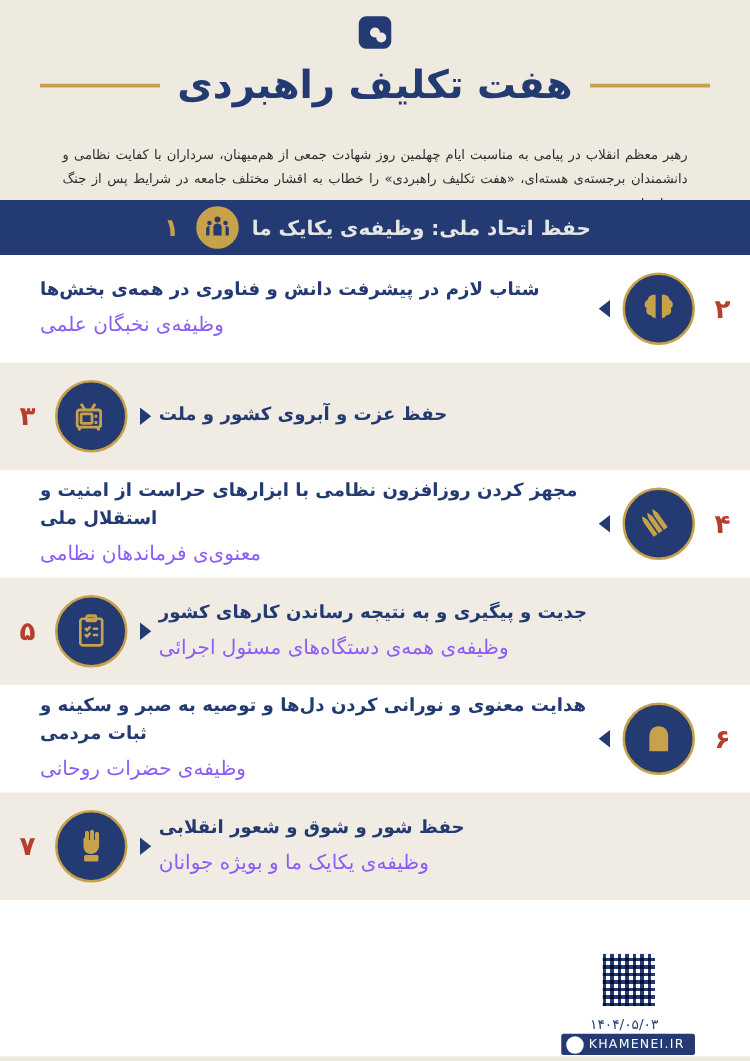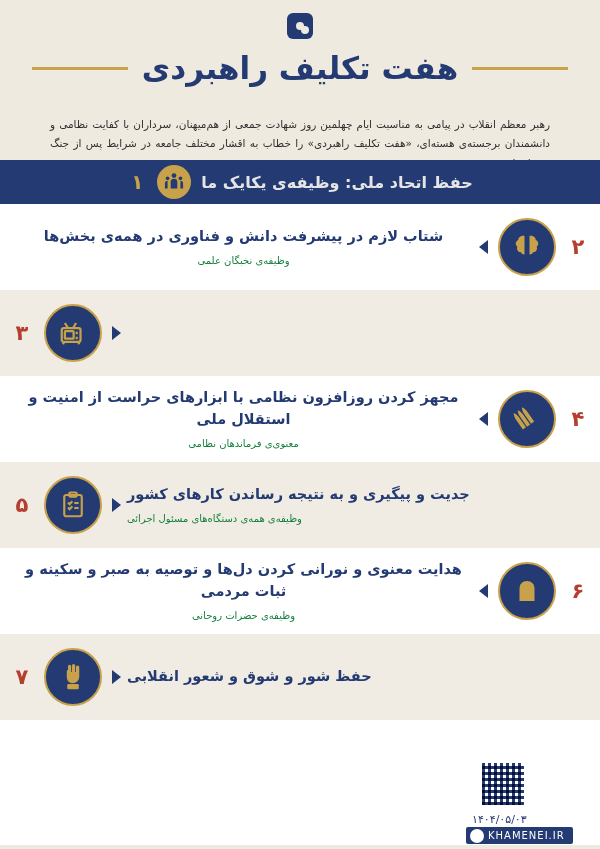--- a/index.html
+++ b/index.html
@@ -117,33 +117,33 @@
   .arrow {
     width: 0; height: 0;
     border-top: 7px solid transparent;
     border-bottom: 7px solid transparent;
     border-right: 9px solid #233a72;
     margin: 0 10px 0 6px;
     flex: 0 0 9px;
   }
   .texts {
     flex: 1 1 auto;
-    text-align: center;
-    padding-left: 14px;
+    text-align: left;
+    padding-left: 32px;
     direction: rtl;
   }
   .texts .t1 {
     color: #233a72;
     font-size: 14.5px;
     font-weight: bold;
     line-height: 1.5;
   }
   .texts .t2 {
-    color: #15803d;
-    font-size: 10px;
+    color: #8b5cf6;
+    font-size: 16px;
     margin-top: 5px;
     line-height: 1.5;
   }
   
   .row.rev { flex-direction: row-reverse; }
   .row.rev .texts { text-align: left; padding-left: 0; padding-right: 14px; }
   .row.rev .arrow {
     border-right: none;
     border-left: 9px solid #233a72;
     margin: 0 6px 0 10px;
@@ -169,21 +169,21 @@
   .date {
     position: absolute;
     left: 472px; top: 56px;
     color: #233a72;
     font-size: 11px;
     font-weight: normal;
     direction: ltr;
   }
   .brandbar {
     position: absolute;
-    left: 466px; top: 70px;
+    left: 449px; top: 70px;
     background: #233a72;
     color: #fff;
     font-size: 10px;
     letter-spacing: 1px;
     padding: 3px 8px 3px 22px;
     border-radius: 2px;
     direction: ltr;
   }
   .brandbar .seal {
     position: absolute;
@@ -255,20 +255,21 @@
           <line x1="15" y1="11" x2="15" y2="13"></line>
           <line x1="15" y1="15" x2="15" y2="17"></line>
           <line x1="8" y1="8" x2="5.5" y2="4"></line>
           <line x1="12" y1="8" x2="14.5" y2="4"></line>
           <line x1="5" y1="19" x2="4" y2="21"></line>
           <line x1="16" y1="19" x2="17" y2="21"></line>
         </svg>
       </span>
       <span class="arrow"></span>
       <div class="texts">
+        <div class="t1">حفظ عزت و آبروی کشور و ملت</div>
       </div>
     </div>
 
     <div class="row">
       <span class="side-num">۴</span>
       <span class="icon-badge">
         <svg width="30" height="30" viewBox="0 0 24 24" fill="#c8a24a">
           <g transform="rotate(-35 12 12)">
             <path d="M10 2c1 1.6 1.5 3.3 1.5 5.2V17H8.5V7.2C8.5 5.3 9 3.6 10 2z"></path>
             <path d="M8.5 17l-1.6 3.4 3.1-1.2 3.1 1.2L11.5 17z" opacity="0"></path>
@@ -325,20 +326,21 @@
       <span class="side-num">۷</span>
       <span class="icon-badge">
         <svg width="30" height="30" viewBox="0 0 24 24" fill="#c8a24a">
           <path d="M8 3.5c0-.8.6-1.4 1.3-1.4s1.3.6 1.3 1.4V8h.6V2.9c0-.8.6-1.4 1.3-1.4s1.3.6 1.3 1.4V8h.6V4.1c0-.8.6-1.4 1.3-1.4s1.3.6 1.3 1.4v7.3c0 3.2-2.2 5.6-5.3 5.6S7 14.6 7 11.4V7.6c0-.8.5-1.3 1.1-1.3h-.1z"></path>
           <rect x="7.4" y="17.6" width="9.2" height="4.2" rx="1"></rect>
         </svg>
       </span>
       <span class="arrow"></span>
       <div class="texts">
         <div class="t1">حفظ شور و شوق و شعور انقلابی</div>
+        <div class="t2">وظیفه‌ی یکایک ما و بویژه جوانان</div>
       </div>
     </div>
 
   </div>
 
   <div class="footer">
     <div class="qr"></div>
     <div class="date">۱۴۰۴/۰۵/۰۳</div>
     <div class="brandbar">
       <span class="seal"></span>

